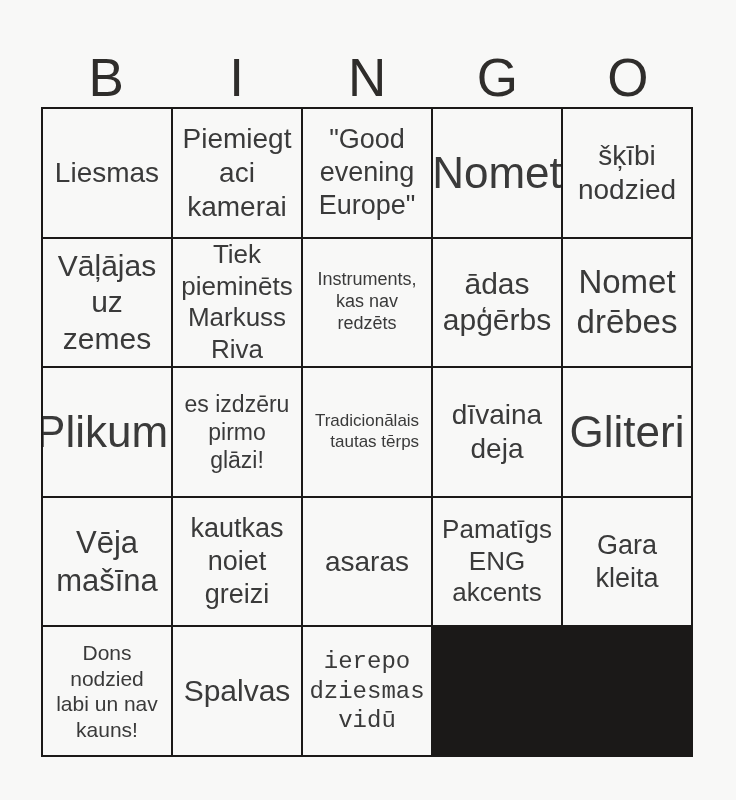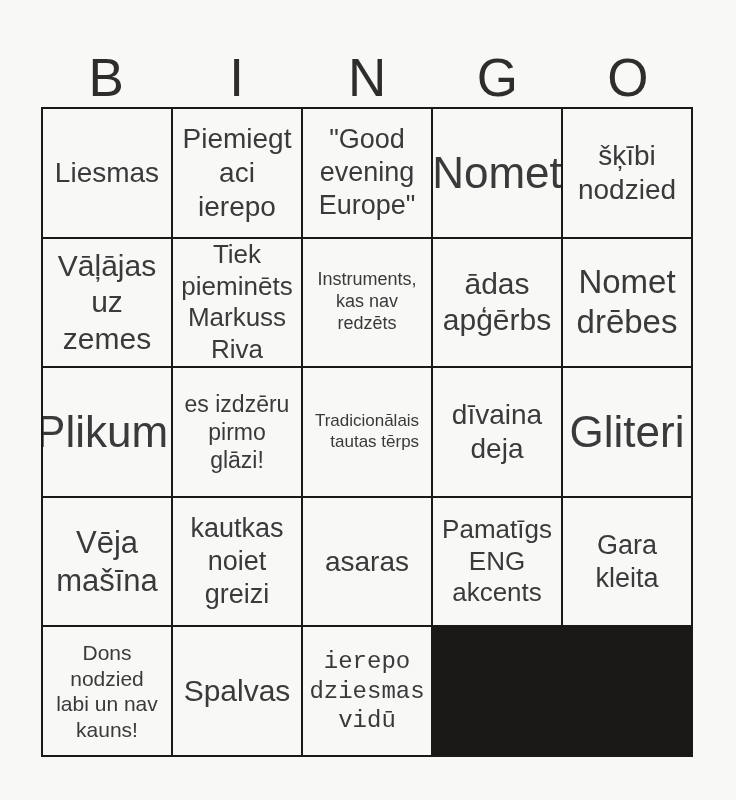--- a/index.html
+++ b/index.html
@@ -87,21 +87,21 @@
   <span class="letter">O</span>
 </div>
 
 <div class="bingo-grid">
   <div class="cell fs28">
       <span class="cell-text">Liesmas</span>
     </div>
   <div class="cell fs28">
       <span class="cell-text">Piemiegt
 aci
-ierepo</span>
+kamerai</span>
     </div>
   <div class="cell fs27">
       <span class="cell-text">"Good
 evening
 Europe"</span>
     </div>
   <div class="cell fs44">
       <span class="cell-text">Nomet</span>
     </div>
 

